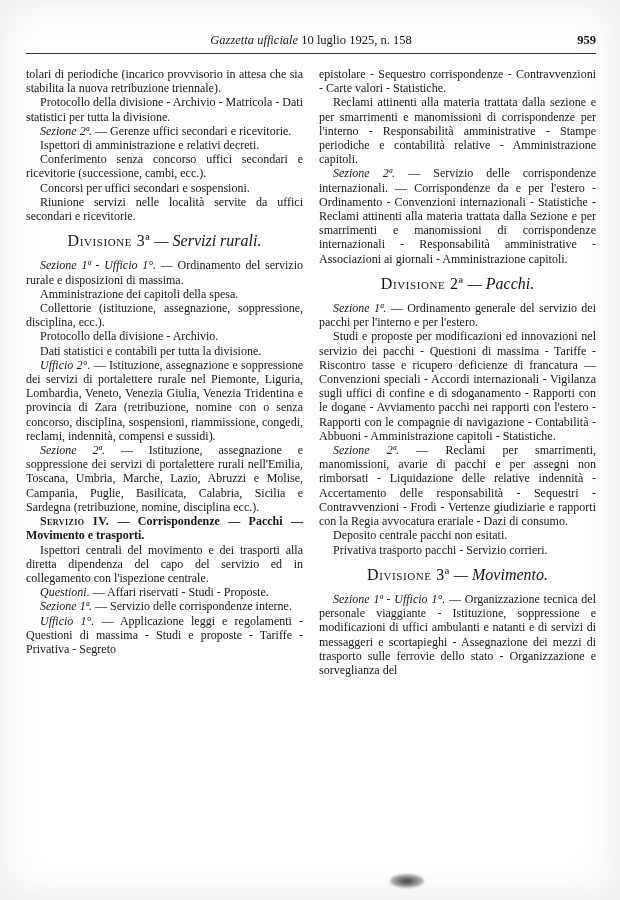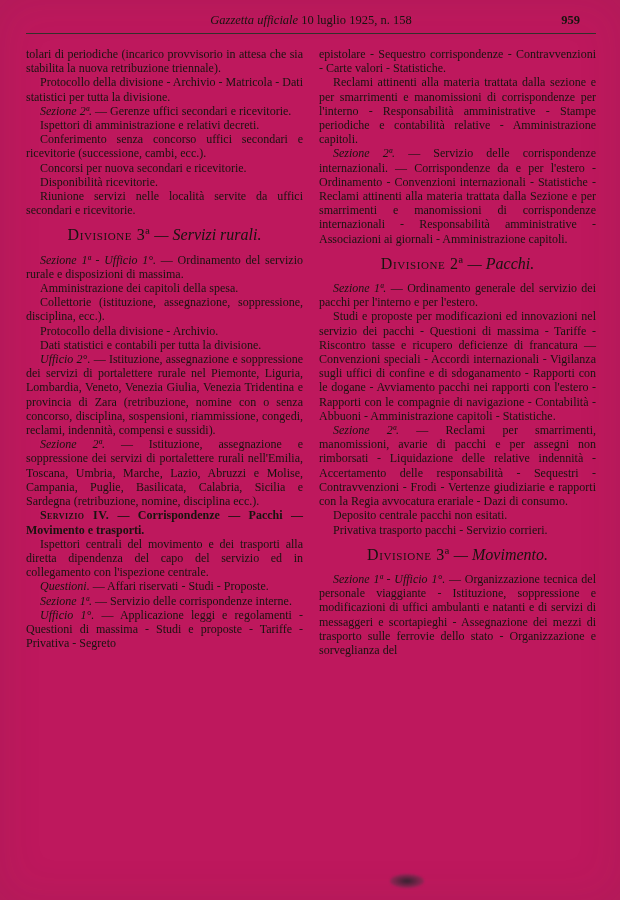--- a/index.html
+++ b/index.html
@@ -5,38 +5,38 @@
   * { box-sizing: border-box; }
   html, body { margin: 0; padding: 0; }
   body {
     width: 620px; height: 900px;
     background: #d8d5cf;
     font-family: "Liberation Serif", "DejaVu Serif", serif;
   }
   .page {
     position: relative;
     width: 620px; height: 900px;
-    background: #be185d;
+    background: #ffffff;
     color: #17140f;
     overflow: hidden;
-    padding: 12px 24px 0 26px;
+    padding: 32px 24px 0 26px;
     box-shadow: inset 0 0 45px rgba(60,55,45,0.10);
   }
   .page-header {
     position: relative;
     height: 18px;
     text-align: center;
     font-size: 12.5px;
     line-height: 16px;
     white-space: nowrap;
   }
   .journal-name { font-style: italic; }
   .journal-issue { font-style: normal; }
   .page-number {
-    position: absolute; right: 16px; top: 0;
+    position: absolute; right: 0; top: 0;
     font-weight: bold;
   }
   .header-rule {
     border: 0;
     border-top: 1.2px solid #33302b;
     margin: 3px 0 13px 0;
   }
   .columns {
     display: flex;
     gap: 16px;
@@ -81,22 +81,21 @@
     <span class="page-number">959</span>
   </header>
   <hr class="header-rule">
   <main class="columns">
     <section class="column" id="col-left">
         <p class="block cont"><span class="body-text">tolari di periodiche (incarico provvisorio in attesa che sia stabilita la nuova retribuzione triennale).</span></p>
         <p class="block para"><span class="body-text">Protocollo della divisione - Archivio - Matricola - Dati statistici per tutta la divisione.</span></p>
         <p class="block para"><span class="lead italic">Sezione 2ª.</span> <span class="body-text">— Gerenze uffici secondari e ricevitorie.</span></p>
         <p class="block para"><span class="body-text">Ispettori di amministrazione e relativi decreti.</span></p>
         <p class="block para"><span class="body-text">Conferimento senza concorso uffici secondari e ricevitorie (successione, cambi, ecc.).</span></p>
-        <p class="block para"><span class="body-text">Concorsi per nuova secondari e ricevitorie.</span></p>
-        <p class="block para"><span class="body-text">Disponibilità ricevitorie.</span></p>
+        <p class="block para"><span class="body-text">Concorsi per uffici secondari e sospensioni.</span></p>
         <p class="block para"><span class="body-text">Riunione servizi nelle località servite da uffici secondari e ricevitorie.</span></p>
         <h2 class="head"><span class="head-label">Divisione 3ª</span> <span class="head-title">— Servizi rurali.</span></h2>
         <p class="block para"><span class="lead italic">Sezione 1ª - Ufficio 1°.</span> <span class="body-text">— Ordinamento del servizio rurale e disposizioni di massima.</span></p>
         <p class="block para"><span class="body-text">Amministrazione dei capitoli della spesa.</span></p>
         <p class="block para"><span class="body-text">Collettorie (istituzione, assegnazione, soppressione, disciplina, ecc.).</span></p>
         <p class="block para"><span class="body-text">Protocollo della divisione - Archivio.</span></p>
         <p class="block para"><span class="body-text">Dati statistici e contabili per tutta la divisione.</span></p>
         <p class="block para"><span class="lead italic">Ufficio 2°.</span> <span class="body-text">— Istituzione, assegnazione e soppressione dei servizi di portalettere rurale nel Piemonte, Liguria, Lombardia, Veneto, Venezia Giulia, Venezia Tridentina e provincia di Zara (retribuzione, nomine con o senza concorso, disciplina, sospensioni, riammissione, congedi, reclami, indennità, compensi e sussidi).</span></p>
         <p class="block para"><span class="lead italic">Sezione 2ª.</span> <span class="body-text">— Istituzione, assegnazione e soppressione dei servizi di portalettere rurali nell'Emilia, Toscana, Umbria, Marche, Lazio, Abruzzi e Molise, Campania, Puglie, Basilicata, Calabria, Sicilia e Sardegna (retribuzione, nomine, disciplina ecc.).</span></p>
         <p class="block para bold"><span class="lead smallcaps">Servizio IV.</span> <span class="body-text">— Corrispondenze — Pacchi — Movimento e trasporti.</span></p>

